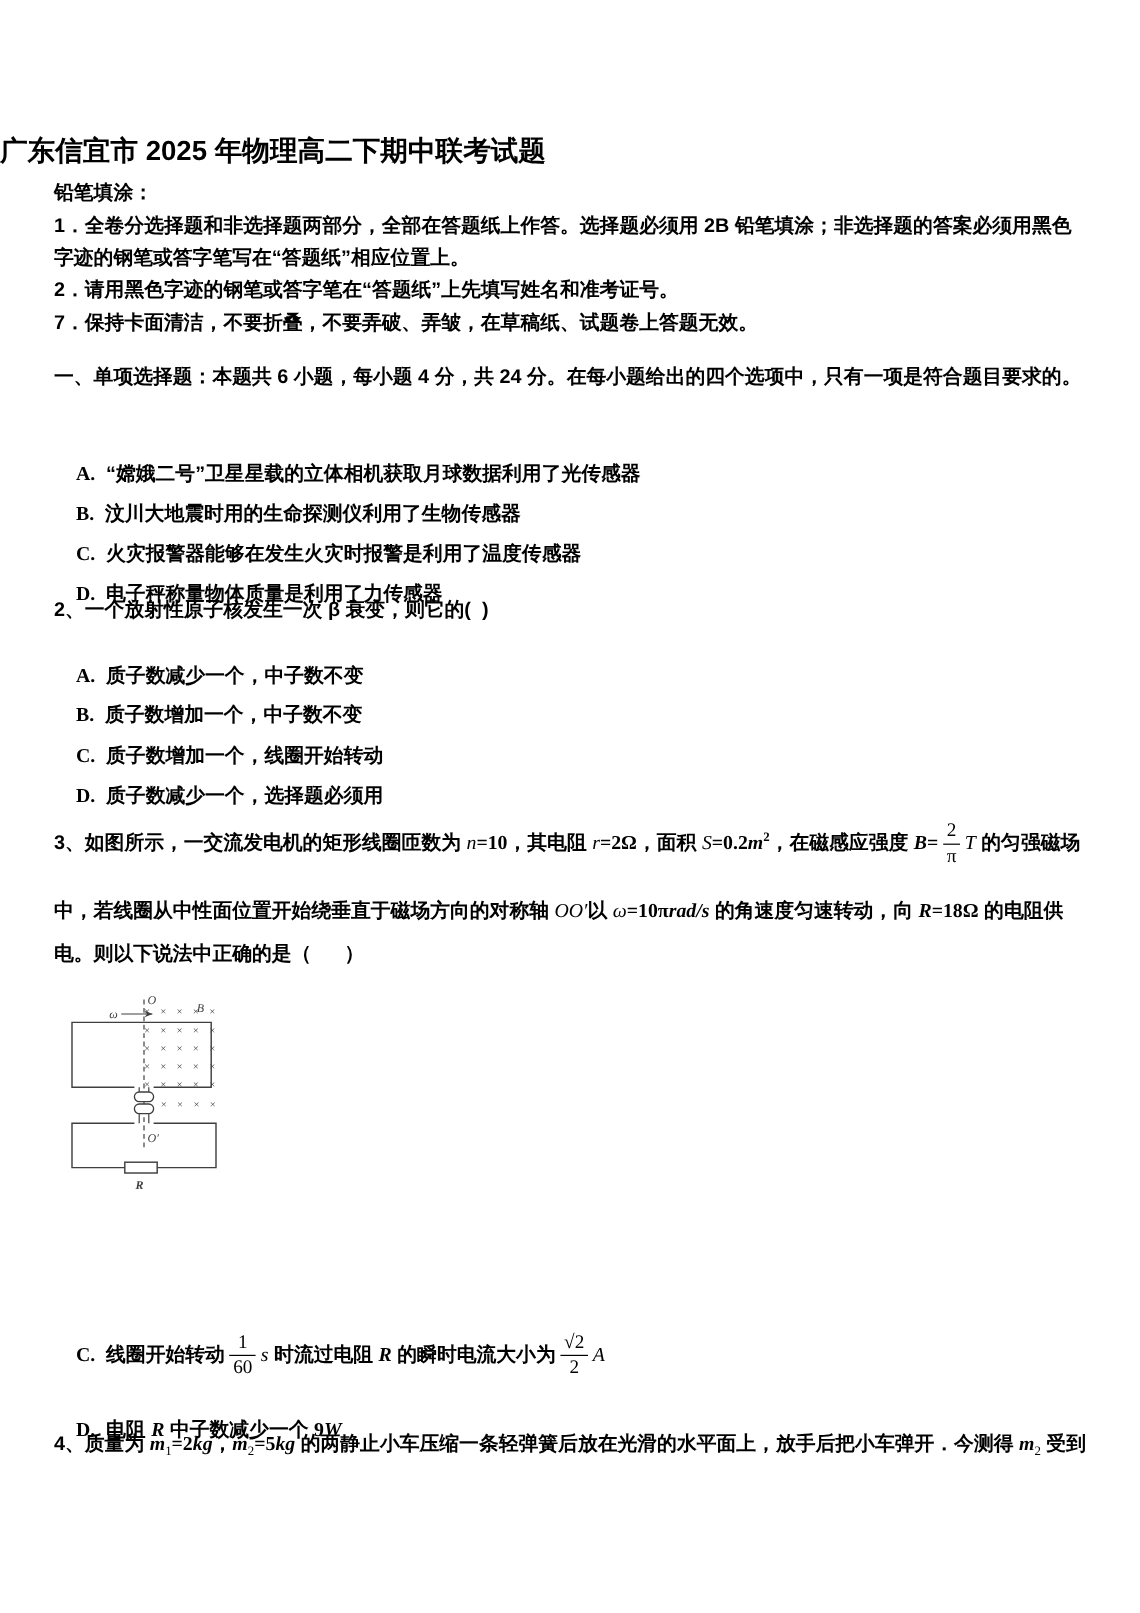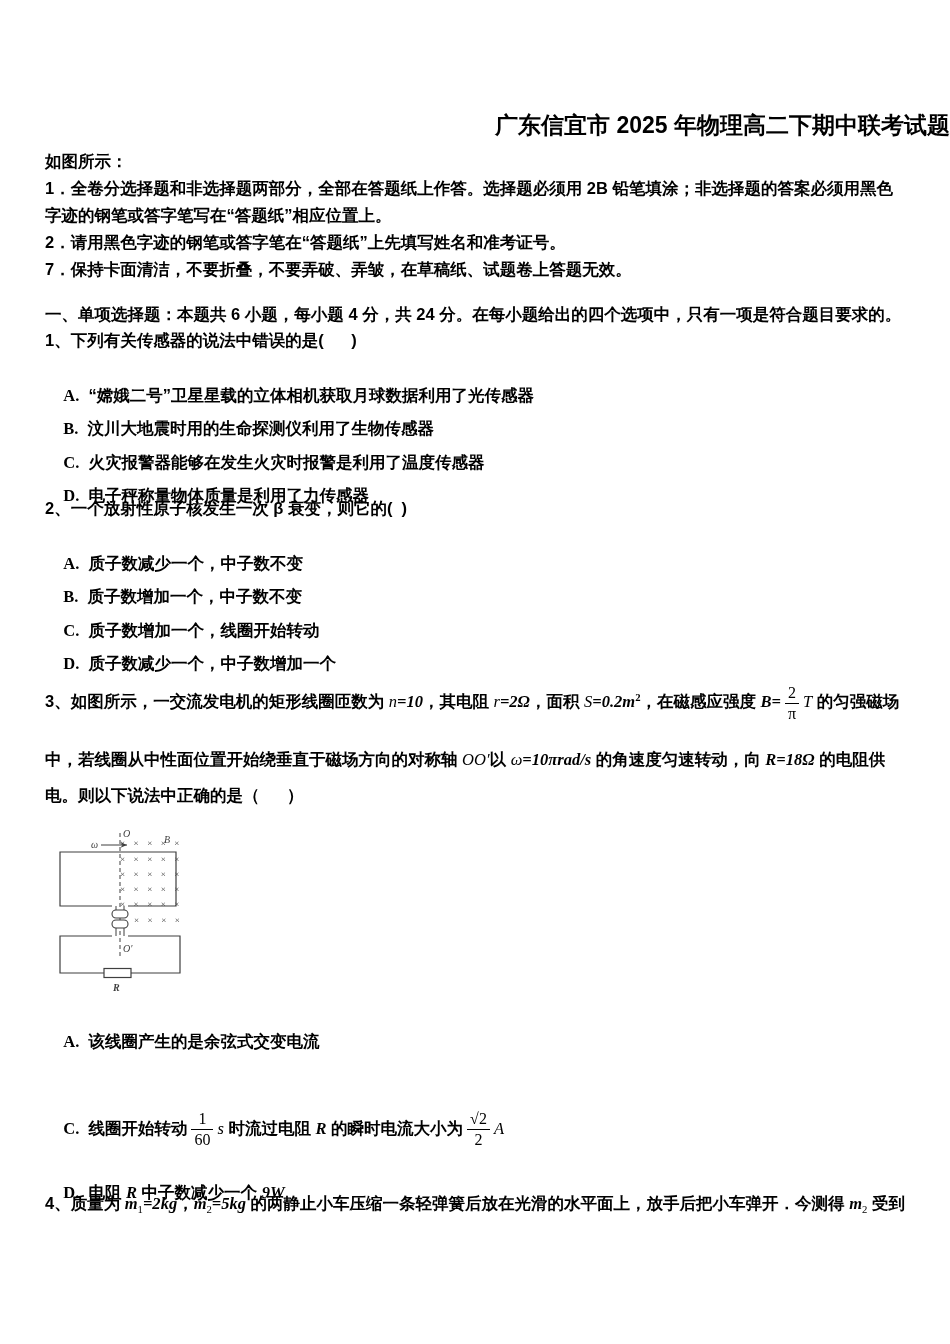--- a/index.html
+++ b/index.html
@@ -7,38 +7,38 @@
     width:950px; height:1344px;
     background:#ffffff;
     color:#000;
     font-family:"Liberation Sans", sans-serif;
     position:relative;
     overflow:hidden;
   }
   .page { position:absolute; inset:0; }
   .title {
     position:absolute; top:110px; left:0; width:950px;
-    text-align:right;
+    text-align:left;
     font-size:23px; font-weight:700;
     white-space:pre;
   }
   .ln {
     position:absolute; left:45px; width:870px;
     font-size:16.5px; font-weight:700;
     line-height:1.35;
     white-space:pre-wrap;
   }
   .opt .opt-label {
     font-family:"Liberation Serif", serif;
     font-weight:700;
     margin-right:9px;
   }
   .seg-cn { }
   .seg-it { font-family:"Liberation Serif", serif; font-style:italic; font-weight:400; }
-  .seg-b  { font-family:"Liberation Serif", serif; font-weight:700;font-style:italic; }
+  .seg-b  { font-family:"Liberation Serif", serif; font-weight:700; }
   .seg-bi { font-family:"Liberation Serif", serif; font-weight:700; font-style:italic; }
   .seg-sup { font-family:"Liberation Serif", serif; font-weight:700; vertical-align:super; font-size:0.65em; }
   .seg-sub { font-family:"Liberation Serif", serif; font-weight:400; vertical-align:sub; font-size:0.65em; font-style:normal; }
   .frac {
     display:inline-block; vertical-align:middle;
     text-align:center;
     font-family:"Liberation Serif", serif; font-weight:400;
     line-height:1.1; margin:0 4px;
     font-size:16px;
   }
@@ -47,29 +47,28 @@
   .figure { position:absolute; left:54px; top:826px; }
   svg text { user-select:none; }
 </style>
 </head>
 <body>
 
 <div class="page">
 
   <div class="title">广东信宜市 2025 年物理高二下期中联考试题</div>
 
-  <div class="ln" style="top:150px">如图所示：</div>
+  <div class="ln" style="top:150px">铅笔填涂：</div>
   <div class="ln" style="top:177px">1．全卷分选择题和非选择题两部分，全部在答题纸上作答。选择题必须用 2B 铅笔填涂；非选择题的答案必须用黑色</div>
   <div class="ln" style="top:204px">字迹的钢笔或答字笔写在“答题纸”相应位置上。</div>
   <div class="ln" style="top:231px">2．请用黑色字迹的钢笔或答字笔在“答题纸”上先填写姓名和准考证号。</div>
   <div class="ln" style="top:258px">7．保持卡面清洁，不要折叠，不要弄破、弄皱，在草稿纸、试题卷上答题无效。</div>
 
   <div class="ln" style="top:303px">一、单项选择题：本题共 6 小题，每小题 4 分，共 24 分。在每小题给出的四个选项中，只有一项是符合题目要求的。</div>
 
-  <div class="ln" style="top:329px">1、下列有关传感器的说法中错误的是(      )</div>
   <div class="ln opt" style="top:362px">
     <span class="opt-label">A.</span><span class="opt-text"><span class="seg-cn">“嫦娥二号”卫星星载的立体相机获取月球数据利用了光传感器</span></span>
   </div>
   <div class="ln opt" style="top:395px">
     <span class="opt-label">B.</span><span class="opt-text"><span class="seg-cn">汶川大地震时用的生命探测仪利用了生物传感器</span></span>
   </div>
   <div class="ln opt" style="top:429px">
     <span class="opt-label">C.</span><span class="opt-text"><span class="seg-cn">火灾报警器能够在发生火灾时报警是利用了温度传感器</span></span>
   </div>
   <div class="ln opt" style="top:462px">
@@ -80,21 +79,21 @@
   <div class="ln opt" style="top:530px">
     <span class="opt-label">A.</span><span class="opt-text"><span class="seg-cn">质子数减少一个，中子数不变</span></span>
   </div>
   <div class="ln opt" style="top:563px">
     <span class="opt-label">B.</span><span class="opt-text"><span class="seg-cn">质子数增加一个，中子数不变</span></span>
   </div>
   <div class="ln opt" style="top:597px">
     <span class="opt-label">C.</span><span class="opt-text"><span class="seg-cn">质子数增加一个，线圈开始转动</span></span>
   </div>
   <div class="ln opt" style="top:630px">
-    <span class="opt-label">D.</span><span class="opt-text"><span class="seg-cn">质子数减少一个，中子数增加一个</span></span>
+    <span class="opt-label">D.</span><span class="opt-text"><span class="seg-cn">质子数减少一个，选择题必须用</span></span>
   </div>
 
   <div class="ln" style="top:684px"><span class="seg-cn">3、如图所示，一交流发电机的矩形线圈匝数为 </span><span class="seg-it">n</span><span class="seg-b">=10</span><span class="seg-cn">，其电阻 </span><span class="seg-it">r</span><span class="seg-b">=2Ω</span><span class="seg-cn">，面积 </span><span class="seg-it">S</span><span class="seg-b">=0.2</span><span class="seg-bi">m</span><span class="seg-sup">2</span><span class="seg-cn">，在磁感应强度 </span><span class="seg-bi">B</span><span class="seg-b">=</span><span class="frac"><span class="fnum">2</span><span class="fden">π</span></span><span class="seg-it">T</span><span class="seg-cn"> 的匀强磁场</span></div>
   <div class="ln" style="top:748px"><span class="seg-cn">中，若线圈从中性面位置开始绕垂直于磁场方向的对称轴 </span><span class="seg-it">OO′</span><span class="seg-cn">以 </span><span class="seg-it">ω</span><span class="seg-b">=10π</span><span class="seg-bi">rad/s</span><span class="seg-cn"> 的角速度匀速转动，向 </span><span class="seg-bi">R</span><span class="seg-b">=18Ω</span><span class="seg-cn"> 的电阻供</span></div>
   <div class="ln" style="top:784px">电。则以下说法中正确的是（      ）</div>
 
   <svg class="figure" width="140" height="172" viewBox="0 0 140 172" stroke-linecap="butt" fill="none">
 
     <line x1="66" y1="7" x2="66" y2="132" stroke="#3f3f3f" stroke-width="1" stroke-dasharray="4 3"></line>
 
@@ -127,23 +126,20 @@
     <line x1="70" y1="102" x2="70" y2="110" stroke="#3f3f3f" stroke-width="1"></line>
 
     <text x="69" y="126" font-family="Liberation Serif, serif" font-style="italic" font-size="10" fill="#3f3f3f" stroke="none">O′</text>
 
     <path d="M 58 110 L 6 110 L 6 147 L 126 147 L 126 110 L 74 110" stroke="#3f3f3f" stroke-width="1.2"></path>
 
     <rect x="50" y="142.5" width="27" height="9" stroke="#3f3f3f" stroke-width="1.2" fill="#ffffff"></rect>
     <text x="59" y="165" font-family="Liberation Serif, serif" font-style="italic" font-weight="bold" font-size="10" fill="#3f3f3f" stroke="none">R</text>
   </svg>
 
-  <div class="ln opt" style="top:1008px">
-    <span class="opt-label">A.</span><span class="opt-text"><span class="seg-cn">该线圈产生的是余弦式交变电流</span></span>
-  </div>
   <div class="ln opt" style="top:1088px">
     <span class="opt-label">C.</span><span class="opt-text"><span class="seg-cn">线圈开始转动</span><span class="frac"><span class="fnum">1</span><span class="fden">60</span></span><span class="seg-it">s</span><span class="seg-cn"> 时流过电阻 </span><span class="seg-bi">R</span><span class="seg-cn"> 的瞬时电流大小为</span><span class="frac"><span class="fnum">√2</span><span class="fden">2</span></span><span class="seg-it">A</span></span>
   </div>
   <div class="ln opt" style="top:1159px">
     <span class="opt-label">D.</span><span class="opt-text"><span class="seg-cn">电阻 </span><span class="seg-bi">R</span><span class="seg-cn"> 中子数减少一个 </span><span class="seg-b">9</span><span class="seg-bi">W</span></span>
   </div>
 
   <div class="ln" style="top:1192px"><span class="seg-cn">4、质量为 </span><span class="seg-bi">m</span><span class="seg-sub">1</span><span class="seg-b">=2</span><span class="seg-bi">kg</span><span class="seg-cn">，</span><span class="seg-bi">m</span><span class="seg-sub">2</span><span class="seg-b">=5</span><span class="seg-bi">kg</span><span class="seg-cn"> 的两静止小车压缩一条轻弹簧后放在光滑的水平面上，放手后把小车弹开．今测得 </span><span class="seg-bi">m</span><span class="seg-sub">2</span><span class="seg-cn"> 受到</span></div>
 
 </div>

